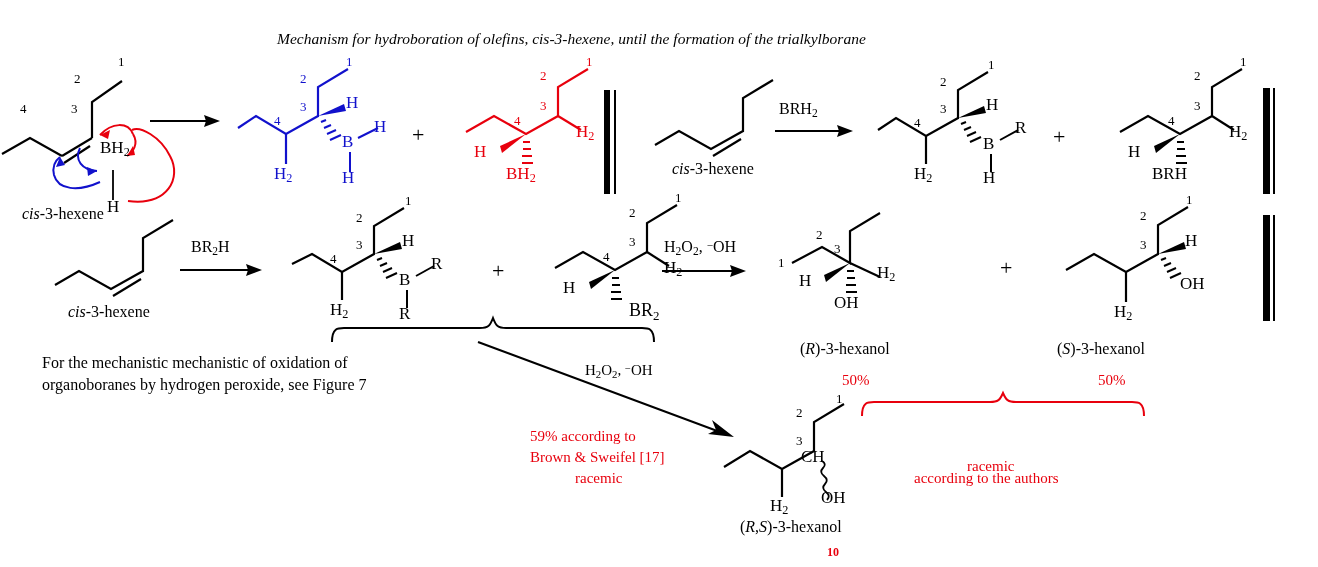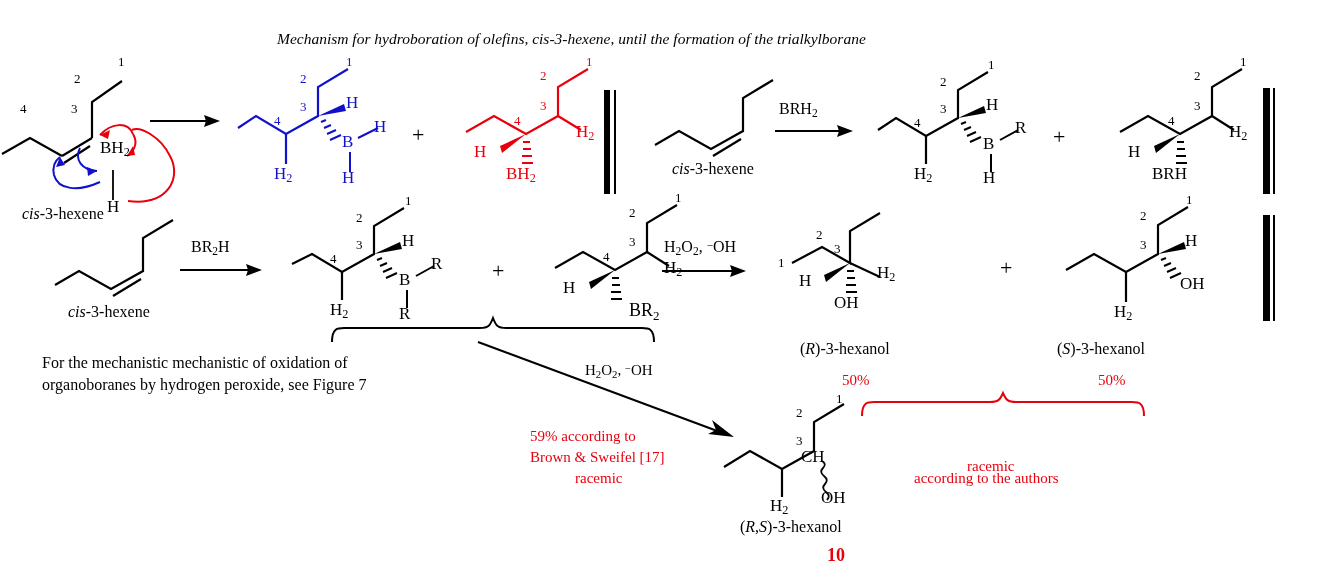--- a/index.html
+++ b/index.html
@@ -12,21 +12,21 @@
   .lbl{font-size:15px;white-space:nowrap;}
   .red{color:#e8000d;}
   .blue{color:#1111cc;}
   .plus{font-size:22px;}
   .para{font-size:16px;line-height:1.35;white-space:nowrap;}
   .redtxt{color:#e8000d;font-size:15px;white-space:nowrap;text-align:center;}
   .num{font-size:13px;}
   .sub{font-size:0.72em;vertical-align:-0.28em;}
   .vbarT{position:absolute;background:#000;}
   svg{overflow:visible;display:block;}
-  .pagenum{color:#e8000d;font-size:18px;font-weight:bold;}
+  .pagenum{color:#e8000d;font-size:12px;font-weight:bold;}
 </style>
 </head>
 <body>
 
 <div class="abs ttl" style="left:277px;top:30px;">Mechanism for hydroboration of olefins, cis-3-hexene, until the formation of the trialkylborane</div>
 
 <div class="abs" style="left:0px;top:60px;">
   <svg width="250" height="150" viewBox="0 0 250 150">
 
     <polyline points="122,21 92,42 92,78" fill="none" stroke="#000" stroke-width="2.2"></polyline>

